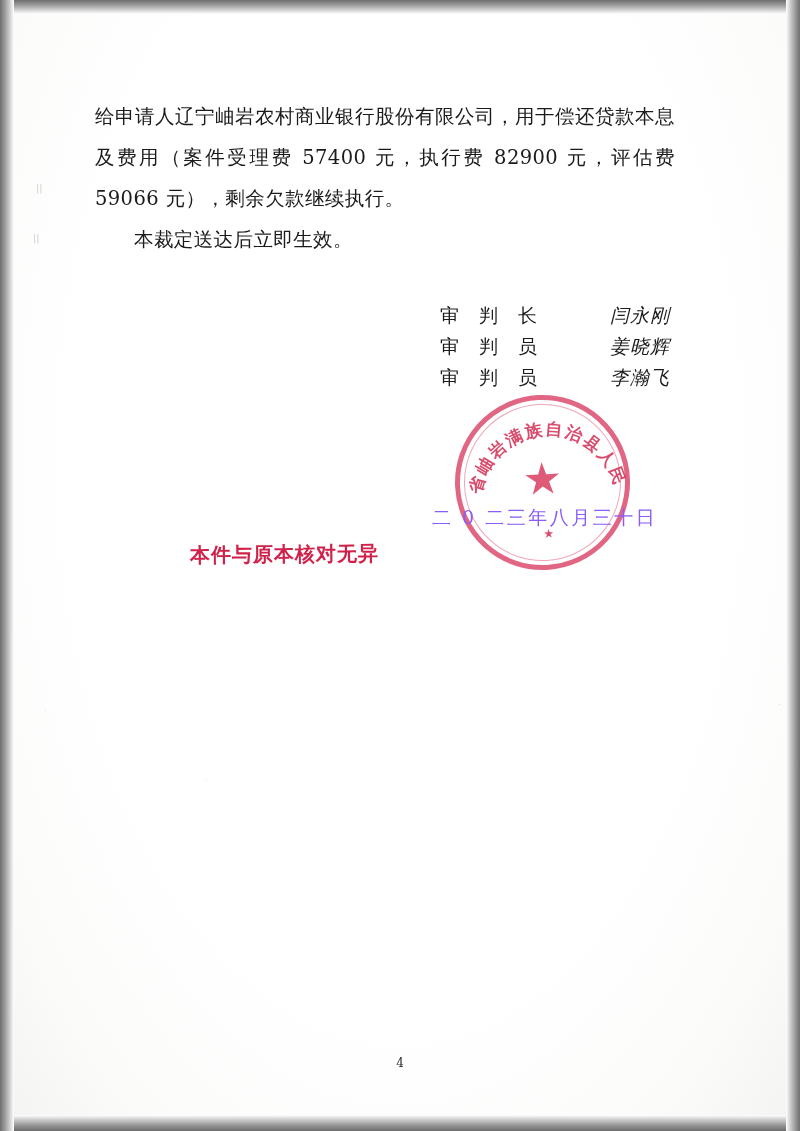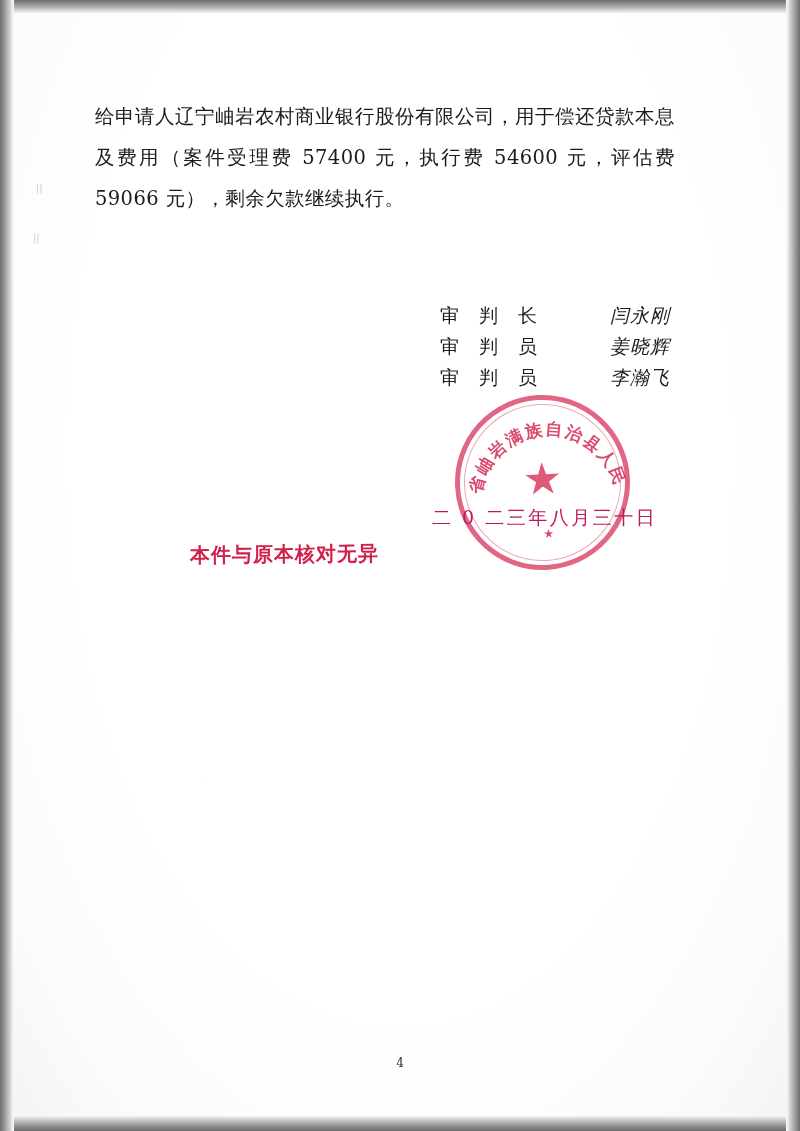--- a/index.html
+++ b/index.html
@@ -99,21 +99,21 @@
     letter-spacing: 1px;
     font-style: italic;
   }
 
   .date-line {
     position: absolute;
     left: 432px;
     top: 505px;
     font-size: 19px;
     letter-spacing: 2.5px;
-    color: #be185d;
+    color: #8b5cf6;
     white-space: pre;
   }
 
   .clerk-line {
     position: absolute;
     left: 452px;
     top: 568px;
     font-size: 19px;
     color: #1b1b1b;
     white-space: pre;
@@ -219,21 +219,22 @@
 <div class="scan">
   <div class="paper-tint"></div>
   <div class="page-edge-top"></div>
   <div class="page-edge-bottom"></div>
   <div class="page-edge-left"></div>
   <div class="page-edge-right"></div>
 
   <div class="content">
 
     <div class="body-text">
-      <p>给申请人辽宁岫岩农村商业银行股份有限公司，用于偿还贷款本息及费用（案件受理费 57400 元，执行费 54600 元，评估费 59066 元），剩余欠款继续执行。</p>
+      <p>给申请人辽宁岫岩农村商业银行股份有限公司，用于偿还贷款本息及费用（案件受理费 57400 元，执行费 82900 元，评估费 59066 元），剩余欠款继续执行。</p>
+      <p class="indent2">本裁定送达后立即生效。</p>
     </div>
 
     <div class="signatures">
       <div class="sig-line">
         <span class="sig-role">审 判 长</span>
         <span class="sig-name">闫永刚</span>
       </div>
       <div class="sig-line">
         <span class="sig-role">审 判 员</span>
         <span class="sig-name">姜晓辉</span>

